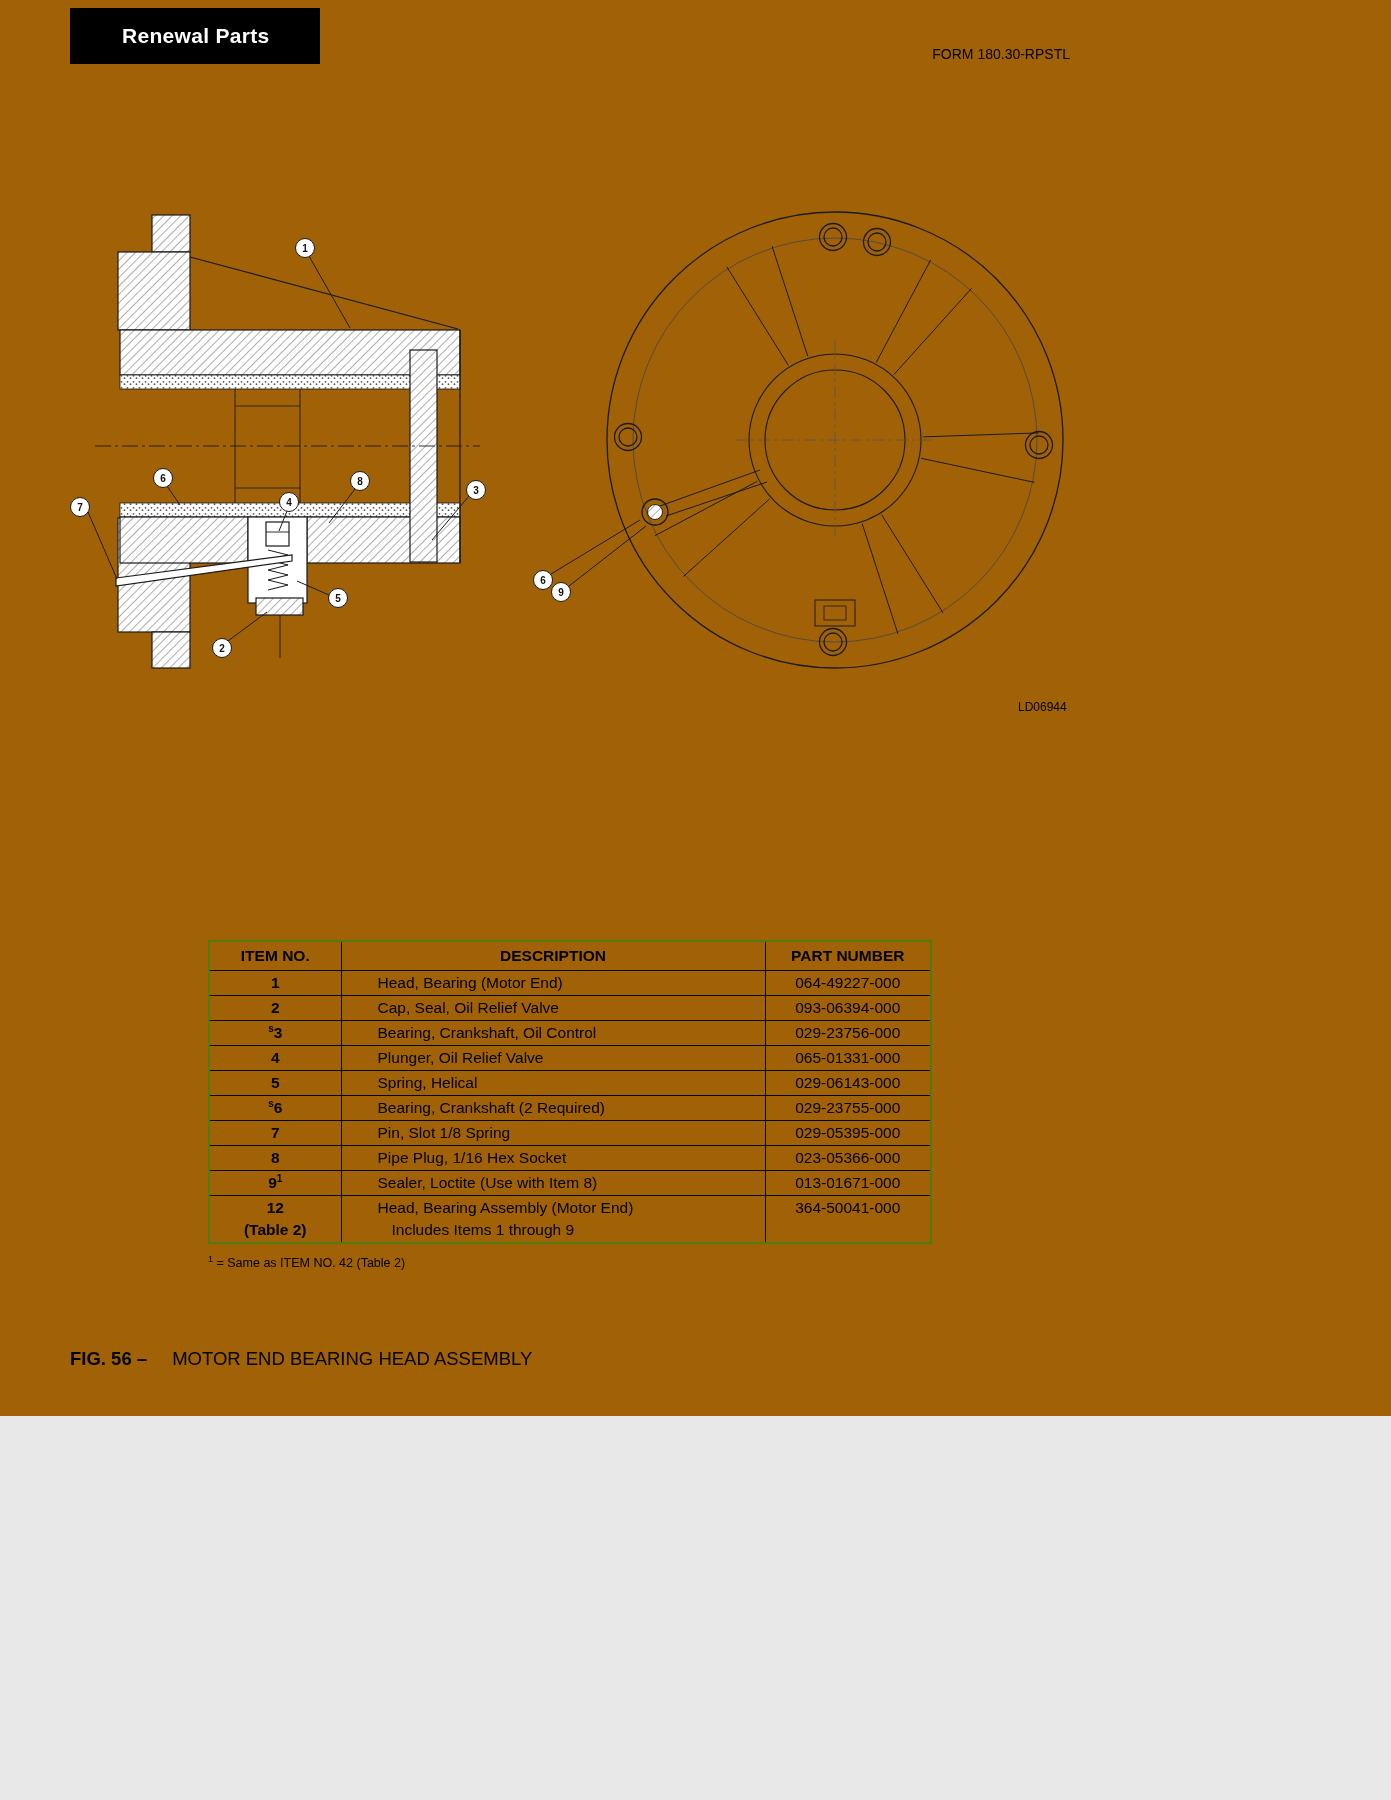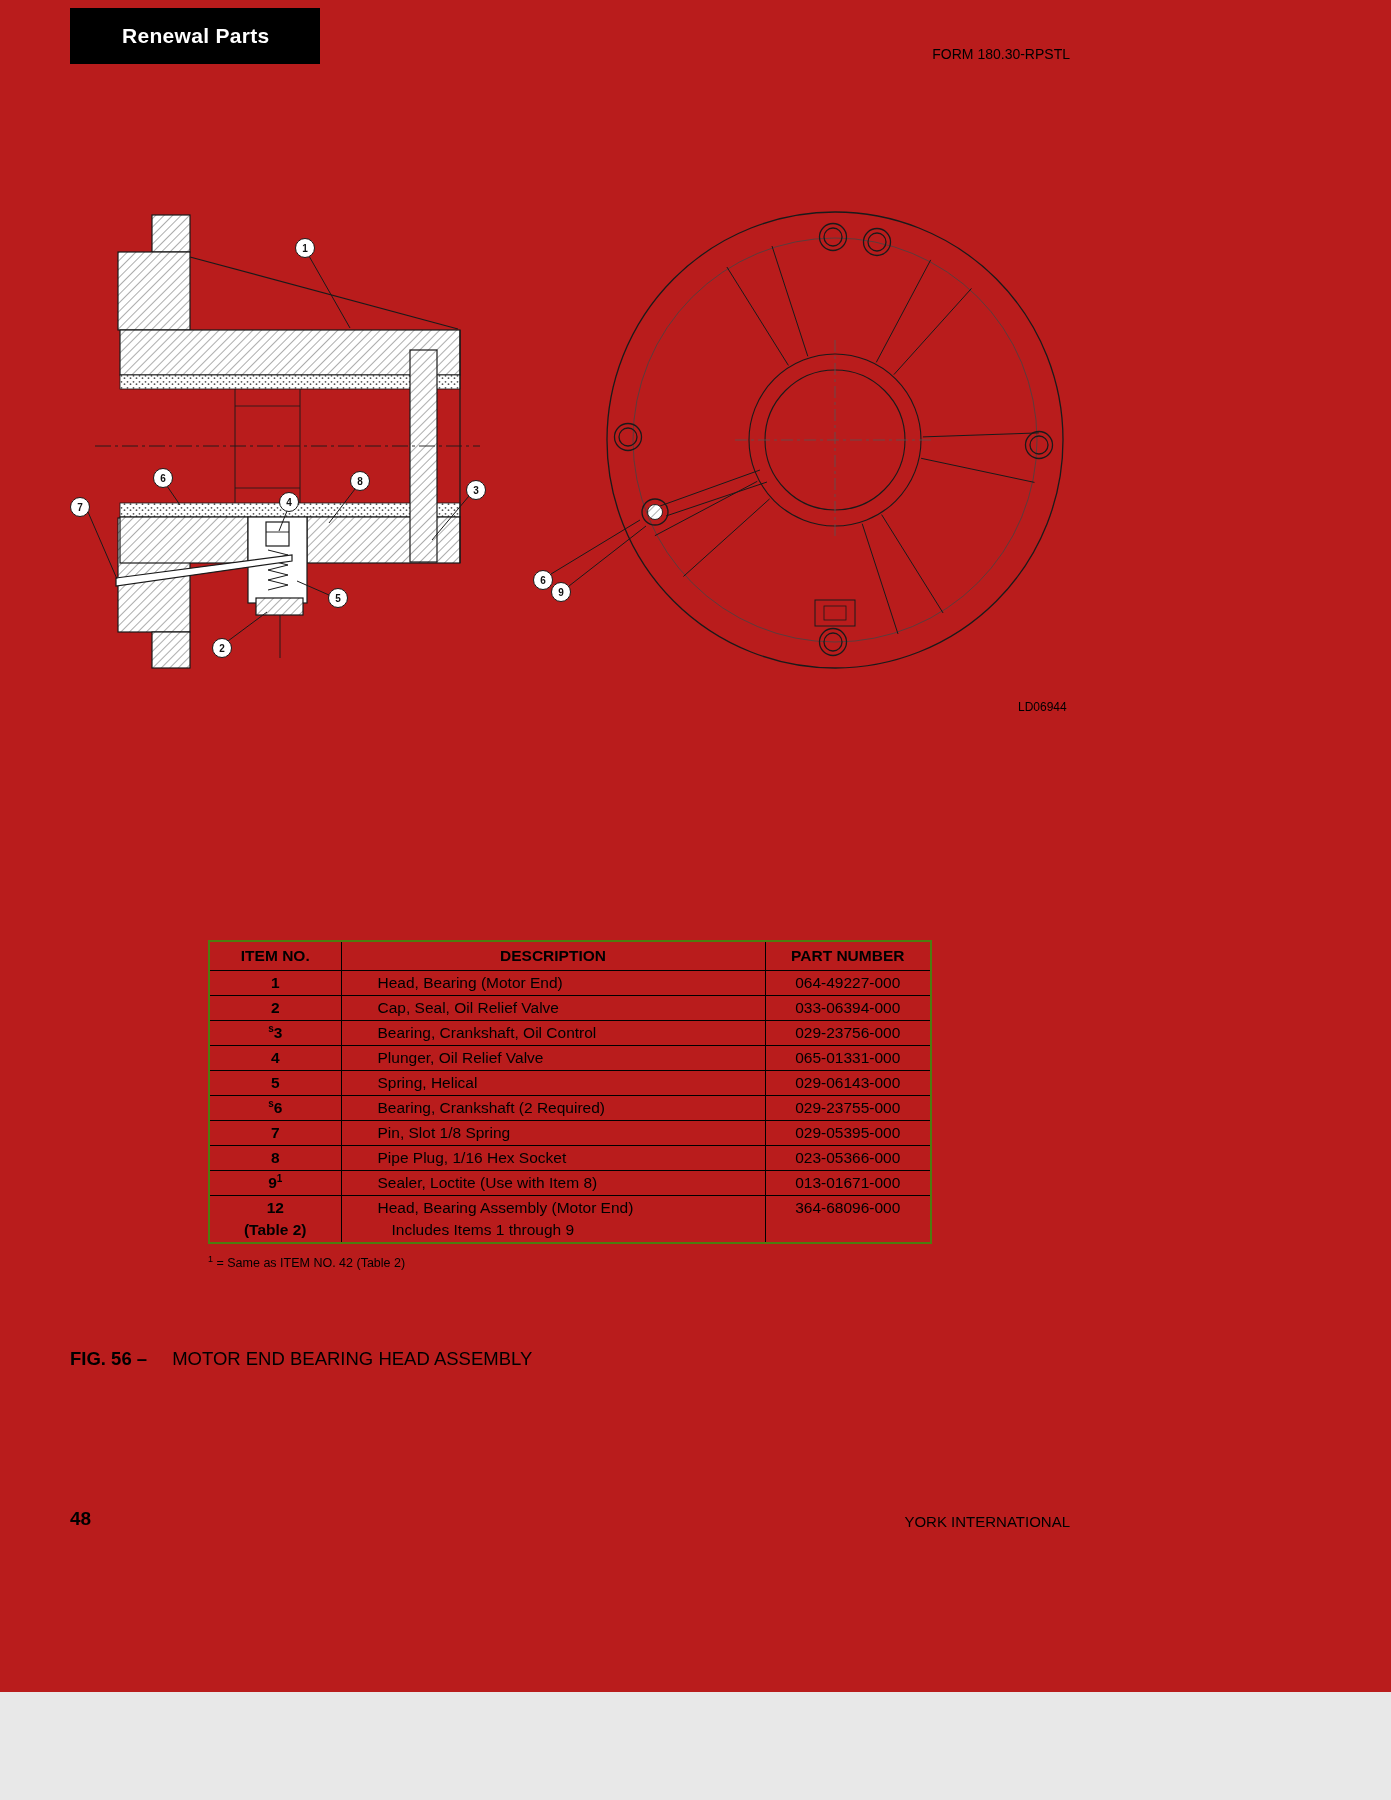--- a/index.html
+++ b/index.html
@@ -1,17 +1,17 @@
 <!DOCTYPE html>
 <html><head>
 <meta charset="utf-8">
 <style>
   html,body{margin:0;padding:0;background:#e8e8e8;}
   .page{
-    position:relative;width:1391px;height:1692px;margin:0 auto;background:#b91c1c;
+    position:relative;width:1391px;height:1416px;margin:0 auto;background:#a16207;
     font-family:"Liberation Sans",sans-serif;color:#000;overflow:hidden;
   }
   .banner{
     position:absolute;left:70px;top:8px;width:250px;height:56px;background:#000;
     color:#fff;display:flex;align-items:center;
   }
   .banner span{font-size:21px;font-weight:bold;padding-left:52px;letter-spacing:.3px;}
   .form-no{position:absolute;top:46px;right:321px;font-size:14px;}
   .fig-svg{position:absolute;left:60px;top:200px;}
   .fig-svg text{stroke:none;fill:#111;font-size:10px;text-anchor:middle;font-family:"Liberation Sans",sans-serif;font-weight:bold;}
@@ -199,21 +199,21 @@
       </thead>
       <tbody>
           <tr>
             <td class="c-item">1</td>
             <td class="c-desc">Head, Bearing (Motor End)</td>
             <td class="c-part">064-49227-000</td>
           </tr>
           <tr>
             <td class="c-item">2</td>
             <td class="c-desc">Cap, Seal, Oil Relief Valve</td>
-            <td class="c-part">033-06394-000</td>
+            <td class="c-part">093-06394-000</td>
           </tr>
           <tr>
             <td class="c-item"><sup>s</sup>3</td>
             <td class="c-desc">Bearing, Crankshaft, Oil Control</td>
             <td class="c-part">029-23756-000</td>
           </tr>
           <tr>
             <td class="c-item">4</td>
             <td class="c-desc">Plunger, Oil Relief Valve</td>
             <td class="c-part">065-01331-000</td>
@@ -239,21 +239,21 @@
             <td class="c-part">023-05366-000</td>
           </tr>
           <tr>
             <td class="c-item">9<sup>1</sup></td>
             <td class="c-desc">Sealer, Loctite (Use with Item 8)</td>
             <td class="c-part">013-01671-000</td>
           </tr>
           <tr>
             <td class="c-item">12<br>(Table 2)</td>
             <td class="c-desc">Head, Bearing Assembly (Motor End)<br><span class="indent">Includes Items 1 through 9</span></td>
-            <td class="c-part">364-68096-000</td>
+            <td class="c-part">364-50041-000</td>
           </tr>
         </tbody>
     </table>
 
     <div class="footnotes">
       <div class="fn">
         <sup>1</sup>
         <span>= Same as ITEM NO. 42 (Table 2)</span>
       </div>
     </div>

